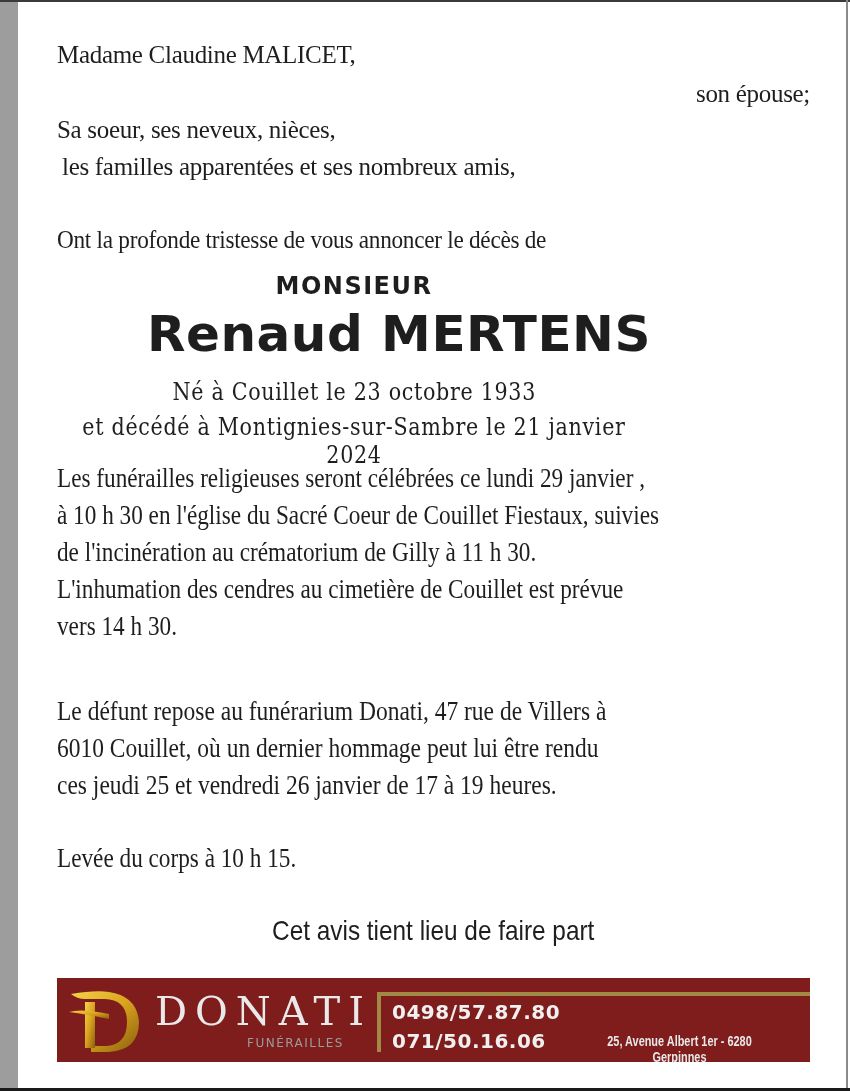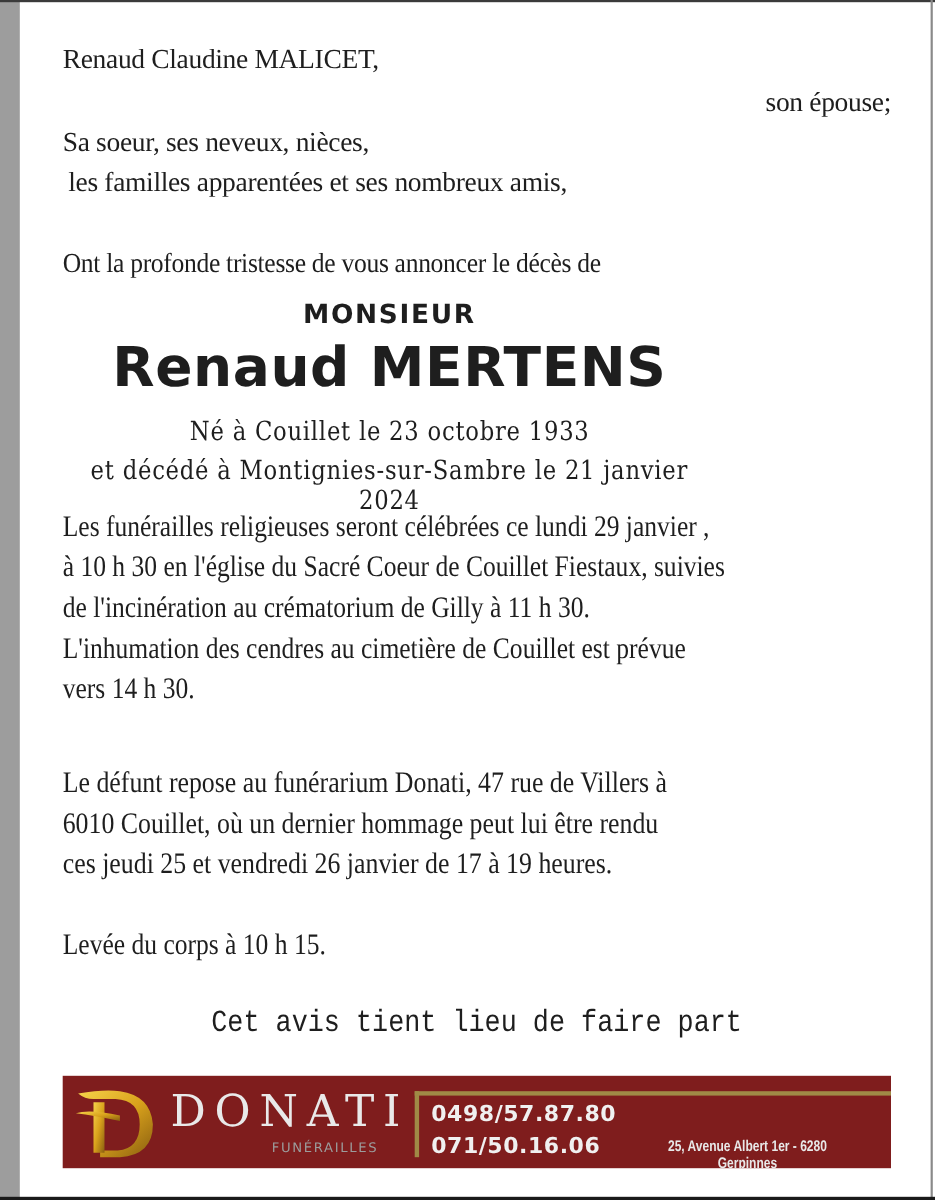--- a/index.html
+++ b/index.html
@@ -18,32 +18,32 @@
   .serif-body { font-family: "Liberation Serif", serif; font-size: 25px; letter-spacing: -0.3px; }
 
   #l-widow { left: 57px; top: 41px; }
   #l-epouse { right: 40px; top: 80px; }
   #l-soeur { left: 57px; top: 116px; }
   #l-familles { left: 62px; top: 153px; }
   #l-annonce { left: 57px; top: 226px; transform: scaleX(0.93); transform-origin: left top; }
 
   .center-block { position: absolute; left: 18px; width: 672px; text-align: center; }
   #monsieur { top: 272px; font-family: "DejaVu Sans", sans-serif; font-weight: bold; font-size: 24px; letter-spacing: 1.5px; color: #1e1e1e; }
-  #name { top: 305px; font-family: "DejaVu Sans", sans-serif; font-weight: bold; font-size: 50px; color: #1e1e1e; letter-spacing: 0.5px; }
+  #name { top: 305px; font-family: "DejaVu Sans", sans-serif; font-weight: bold; font-size: 50px; color: #1e1e1e; letter-spacing: 0.5px; padding-left: 45px; }
   #birth { top: 378px; font-family: "DejaVu Serif", serif; font-size: 24px; letter-spacing: 0.8px; }
   #death { top: 413px; font-family: "DejaVu Serif", serif; font-size: 24px; letter-spacing: 0.8px; }
   #birth span, #death span { display: inline-block; transform: scaleX(0.86); }
 
   .para { position: absolute; left: 57px; font-family: "Liberation Serif", serif; font-size: 27px; line-height: 37px; }
   .para .ln { display: block; white-space: nowrap; transform: scaleX(0.86); transform-origin: left top; }
   #funeral { top: 460px; }
   #repose { top: 693px; }
   #repose .ln { transform: scaleX(0.87); }
   #levee { top: 840px; text-align: center; }
-  #faire-part { position: absolute; left: 18px; width: 830px; text-align: center; top: 915px; font-family: Liberation Mono, monospace; font-size: 28px; }
+  #faire-part { position: absolute; left: 18px; width: 830px; text-align: center; top: 915px; font-family: Liberation Sans, sans-serif; font-size: 28px; }
   #faire-part span { display: inline-block; transform: scaleX(0.87); }
 
   
   .banner { position: absolute; left: 57px; top: 978px; width: 753px; height: 84px; background: #7f1d1d; overflow: hidden; }
   .logo-mark { position: absolute; left: 8px; top: 8px; width: 80px; height: 70px; }
   .brand { position: absolute; left: 98px; top: 10px; font-family: "DejaVu Serif", serif; color: #e9e9e9; font-size: 40px; letter-spacing: 8px; }
   .brand-sub { position: absolute; left: 190px; top: 58px; font-family: "DejaVu Sans", sans-serif; color: #9c9c9c; font-size: 12px; letter-spacing: 1.5px; }
   .gold-frame-v { position: absolute; left: 320px; top: 14px; width: 4px; height: 60px; background: #a08a46; }
   .gold-frame-h { position: absolute; left: 320px; top: 14px; width: 433px; height: 4px; background: #a08a46; }
   .phone { position: absolute; left: 335px; font-family: "DejaVu Sans", sans-serif; font-weight: bold; color: #f0f0f0; font-size: 20px; letter-spacing: 0.5px; }
@@ -55,21 +55,21 @@
   #addr2 { top: 55px; }
 </style>
 </head>
 <body>
 
 <div class="left-strip"></div>
 <div class="top-border"></div>
 <div class="right-border"></div>
 <div class="bottom-border"></div>
 
-<div class="t serif-body" id="l-widow">Renaud Claudine MALICET,</div>
+<div class="t serif-body" id="l-widow">Madame Claudine MALICET,</div>
 <div class="t serif-body" id="l-epouse">son épouse;</div>
 <div class="t serif-body" id="l-soeur">Sa soeur, ses neveux, nièces,</div>
 <div class="t serif-body" id="l-familles">les familles apparentées et ses nombreux amis,</div>
 <div class="t serif-body" id="l-annonce">Ont la profonde tristesse de vous annoncer le décès de</div>
 
 <div class="center-block" id="monsieur">MONSIEUR</div>
 <div class="center-block" id="name">Renaud MERTENS</div>
 <div class="center-block" id="birth"><span>Né à Couillet le 23 octobre 1933</span></div>
 <div class="center-block" id="death"><span>et décédé à Montignies-sur-Sambre le 21 janvier 2024</span></div>
 

